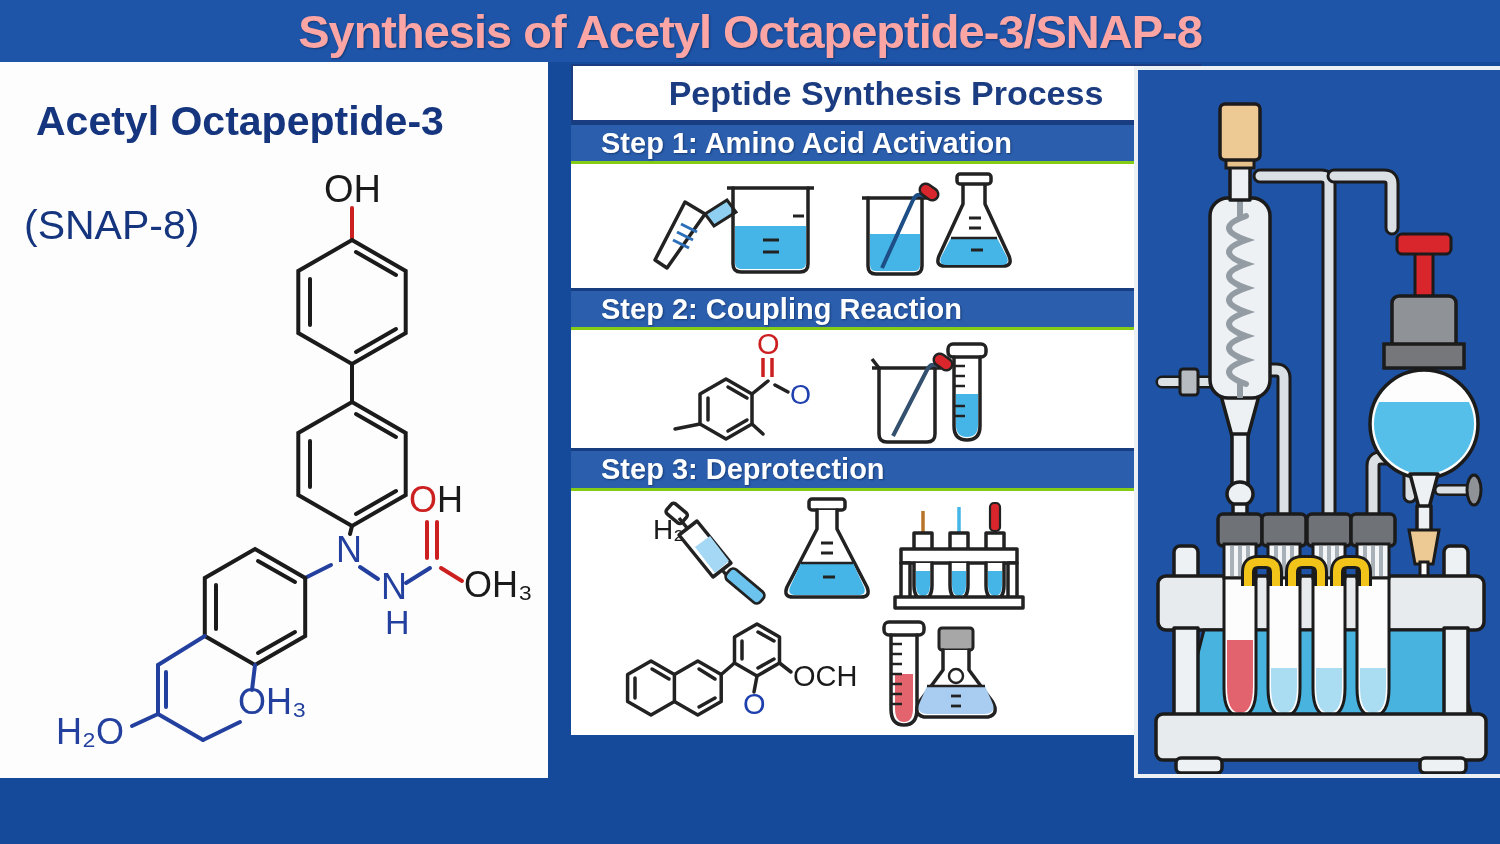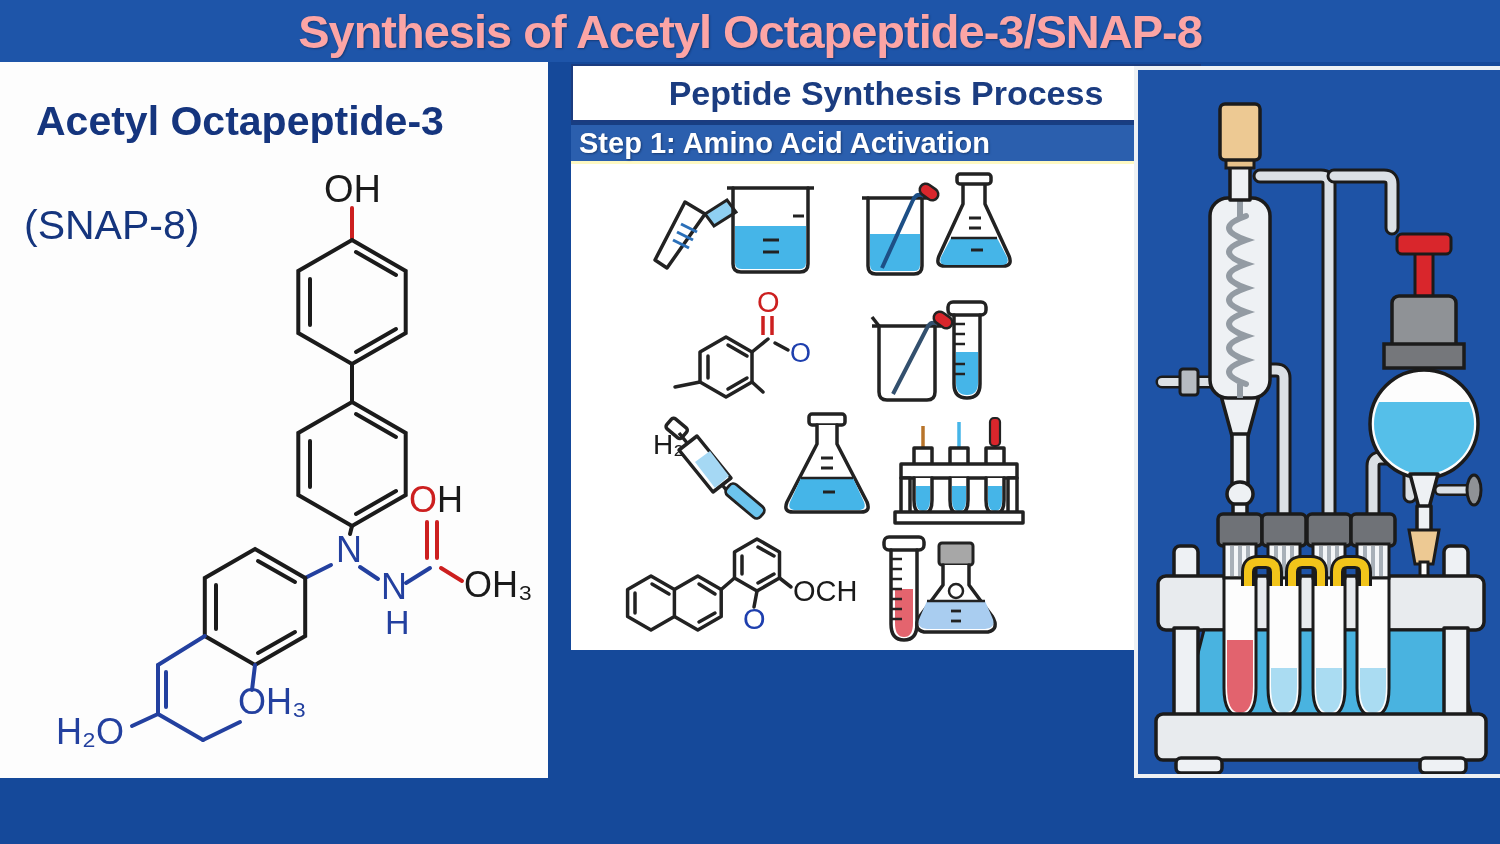--- a/index.html
+++ b/index.html
@@ -13,22 +13,22 @@
   .banner .title{color:#fca5a5;font-size:47px;font-weight:bold;letter-spacing:-1px;white-space:nowrap;
     text-shadow:1px 1px 2px rgba(8,25,60,.45)}
   .left-panel{position:absolute;left:0;top:62px;width:548px;height:716px;background:#fdfdfd}
   .compound-name{position:absolute;left:36px;top:36px;font-size:41px;font-weight:bold;color:#15357e;white-space:nowrap}
   .compound-alias{position:absolute;left:24px;top:140px;font-size:41px;font-weight:normal;color:#15357e;white-space:nowrap}
   .structure-svg{position:absolute;left:0;top:0;width:548px;height:716px}
   .mid-panel{position:absolute;left:571px;top:64px;width:630px;height:714px}
   .mid-header{height:58px;background:#ffffff;border:2px solid #1b3c80;box-sizing:border-box;
     display:flex;align-items:center;justify-content:center;
     font-size:34px;font-weight:bold;color:#1b3c80;white-space:nowrap}
-  .step-bar{background:#2b5fae;border-top:3px solid #183e82;border-bottom:3px solid #fef9c3;box-sizing:border-box;
-    display:flex;align-items:center;padding-left:8px;
+  .step-bar{background:#2b5fae;border-top:3px solid #183e82;border-bottom:3px solid #84cc16;box-sizing:border-box;
+    display:flex;align-items:center;padding-left:30px;
     font-size:29px;font-weight:bold;color:#ffffff;white-space:nowrap;
     text-shadow:1px 1px 2px rgba(10,30,70,.55)}
   .step-content{background:#ffffff;position:relative}
   .step-content svg{position:absolute;left:0;top:0}
   .right-panel{position:absolute;left:1134px;top:66px;width:366px;height:712px;background:#1e53a6;
     border-top:4px solid #eef1f4;border-left:4px solid #eef1f4;border-bottom:4px solid #eef1f4;box-sizing:border-box}
   svg text{font-family:"Liberation Sans","DejaVu Sans",sans-serif}
   .bond{stroke:#1b1b1b;stroke-width:4;fill:none;stroke-linecap:round}
   .bond-red{stroke:#cc1f1f;stroke-width:4;fill:none;stroke-linecap:round}
   .bond-blue{stroke:#23409f;stroke-width:4;fill:none;stroke-linecap:round}
@@ -138,20 +138,21 @@
         <rect x="386" y="10" width="34" height="10" rx="3" class="icon-fill"></rect>
         <path d="M380 74 L426 74 L436 93 Q439 101 430 101 L376 101 Q367 101 370 93 Z" fill="#45b5e8"></path>
         <line x1="380" y1="74" x2="426" y2="74" stroke="#222" stroke-width="2.5"></line>
         <line x1="398" y1="54" x2="410" y2="54" stroke="#222" stroke-width="3"></line>
         <line x1="398" y1="64" x2="410" y2="64" stroke="#222" stroke-width="3"></line>
         <line x1="400" y1="86" x2="412" y2="86" stroke="#222" stroke-width="3"></line>
       </g>
     </svg>
   </div>
 
+  <div class="step-bar" style="height:42px">Step 2: Coupling Reaction</div>
   <div class="step-content" style="height:118px">
     <svg width="557" height="118" viewBox="0 0 557 118">
       <g>
         <path class="icon-line" stroke-width="3.2" d="M155 49 L181 64 L181 94 L155 109 L129 94 L129 64 Z"></path>
         <line x1="157" y1="57" x2="176" y2="68" class="icon-line" stroke-width="3"></line>
         <line x1="176" y1="90" x2="157" y2="101" class="icon-line" stroke-width="3"></line>
         <line x1="137" y1="90" x2="137" y2="68" class="icon-line" stroke-width="3"></line>
         <line x1="181" y1="64" x2="197" y2="51" class="icon-line" stroke-width="3.2"></line>
         <line x1="129" y1="94" x2="104" y2="99" class="icon-line" stroke-width="3.2"></line>
         <line x1="181" y1="94" x2="192" y2="104" class="icon-line" stroke-width="3.2"></line>
@@ -174,20 +175,21 @@
         <path class="icon-line" d="M383 27 L383 96 Q383 110 396 110 Q409 110 409 96 L409 27"></path>
         <line x1="383" y1="36" x2="394" y2="36" stroke="#222" stroke-width="2.5"></line>
         <line x1="383" y1="46" x2="394" y2="46" stroke="#222" stroke-width="2.5"></line>
         <line x1="383" y1="56" x2="394" y2="56" stroke="#222" stroke-width="2.5"></line>
         <line x1="383" y1="76" x2="394" y2="76" stroke="#222" stroke-width="2.5"></line>
         <line x1="383" y1="86" x2="394" y2="86" stroke="#222" stroke-width="2.5"></line>
       </g>
     </svg>
   </div>
 
+  <div class="step-bar" style="height:43px">Step 3: Deprotection</div>
   <div class="step-content" style="height:123px">
     <svg width="557" height="123" viewBox="0 0 557 123">
       <text x="82" y="48" font-size="28" fill="#1a1a1a">H₂</text>
       <g>
         <rect x="96" y="16" width="20" height="13" rx="3" transform="rotate(40 106 22)" class="icon-fill" stroke-width="3"></rect>
         <line x1="108" y1="27" x2="117" y2="38" stroke="#222" stroke-width="3.5"></line>
         <polygon class="icon-fill" stroke-width="3" points="108,44 126,30 160,72 142,86"></polygon>
         <polygon points="124,56 139,45 158,70 144,82" fill="#a5d8f4"></polygon>
         <line x1="152" y1="80" x2="166" y2="97" stroke="#222" stroke-width="3.5"></line>
         <rect x="152" y="88" width="44" height="14" rx="5" transform="rotate(40 174 95)" fill="#6cc4ee" stroke="#222" stroke-width="2.8"></rect>

